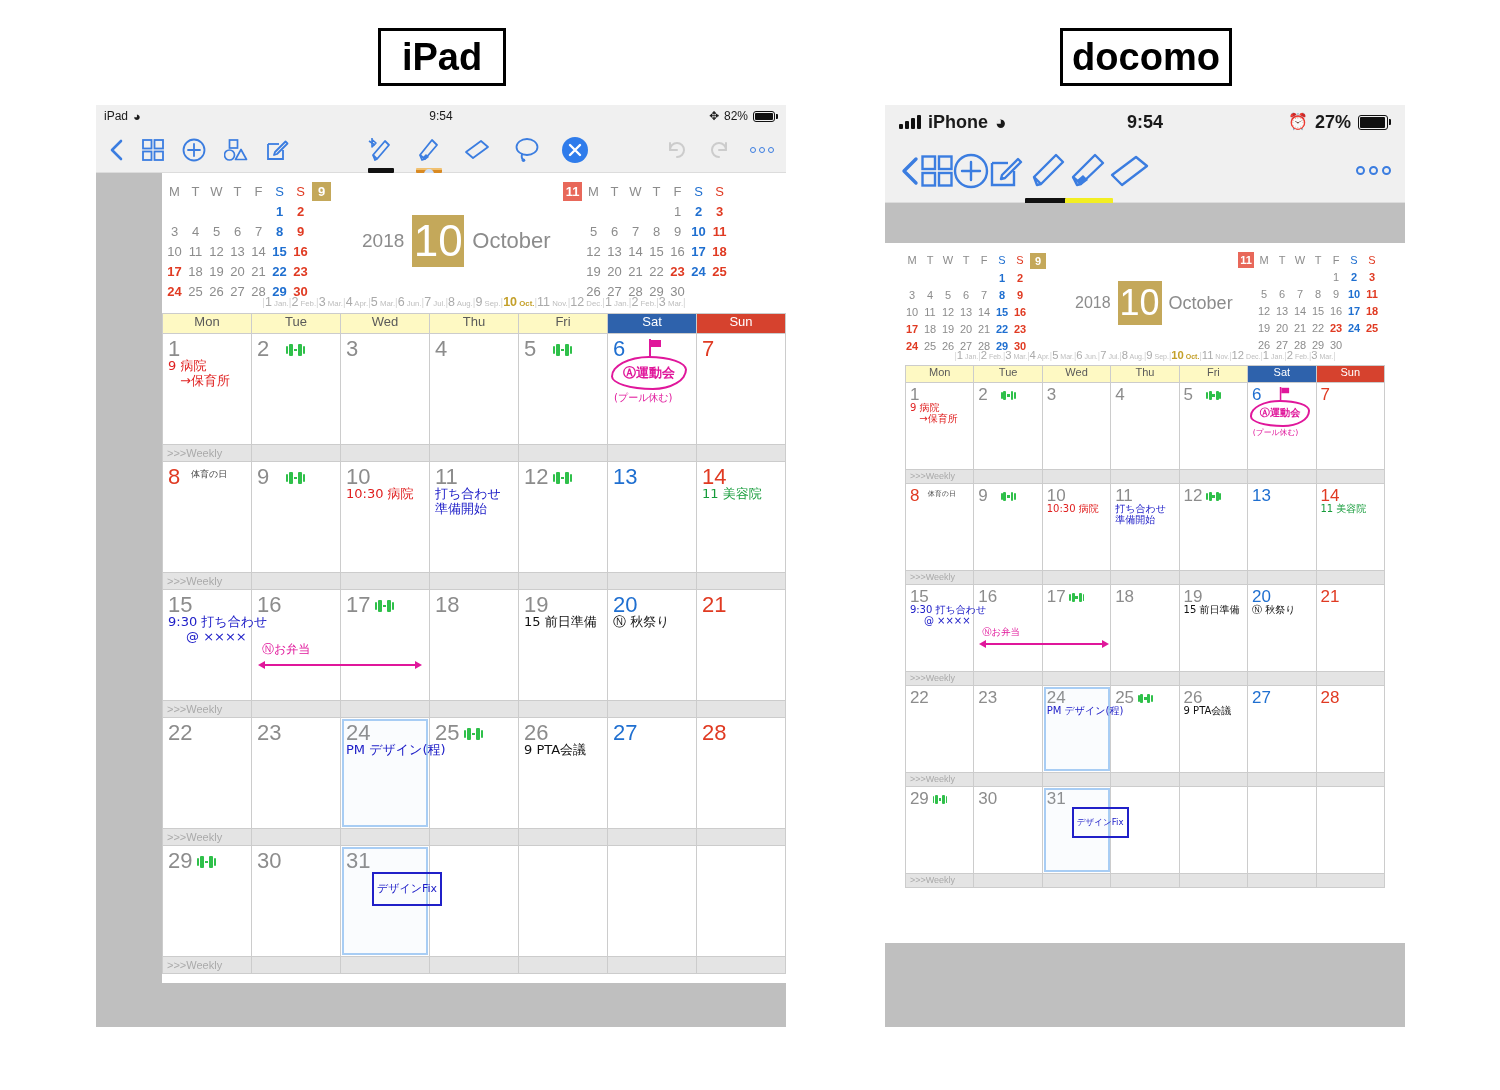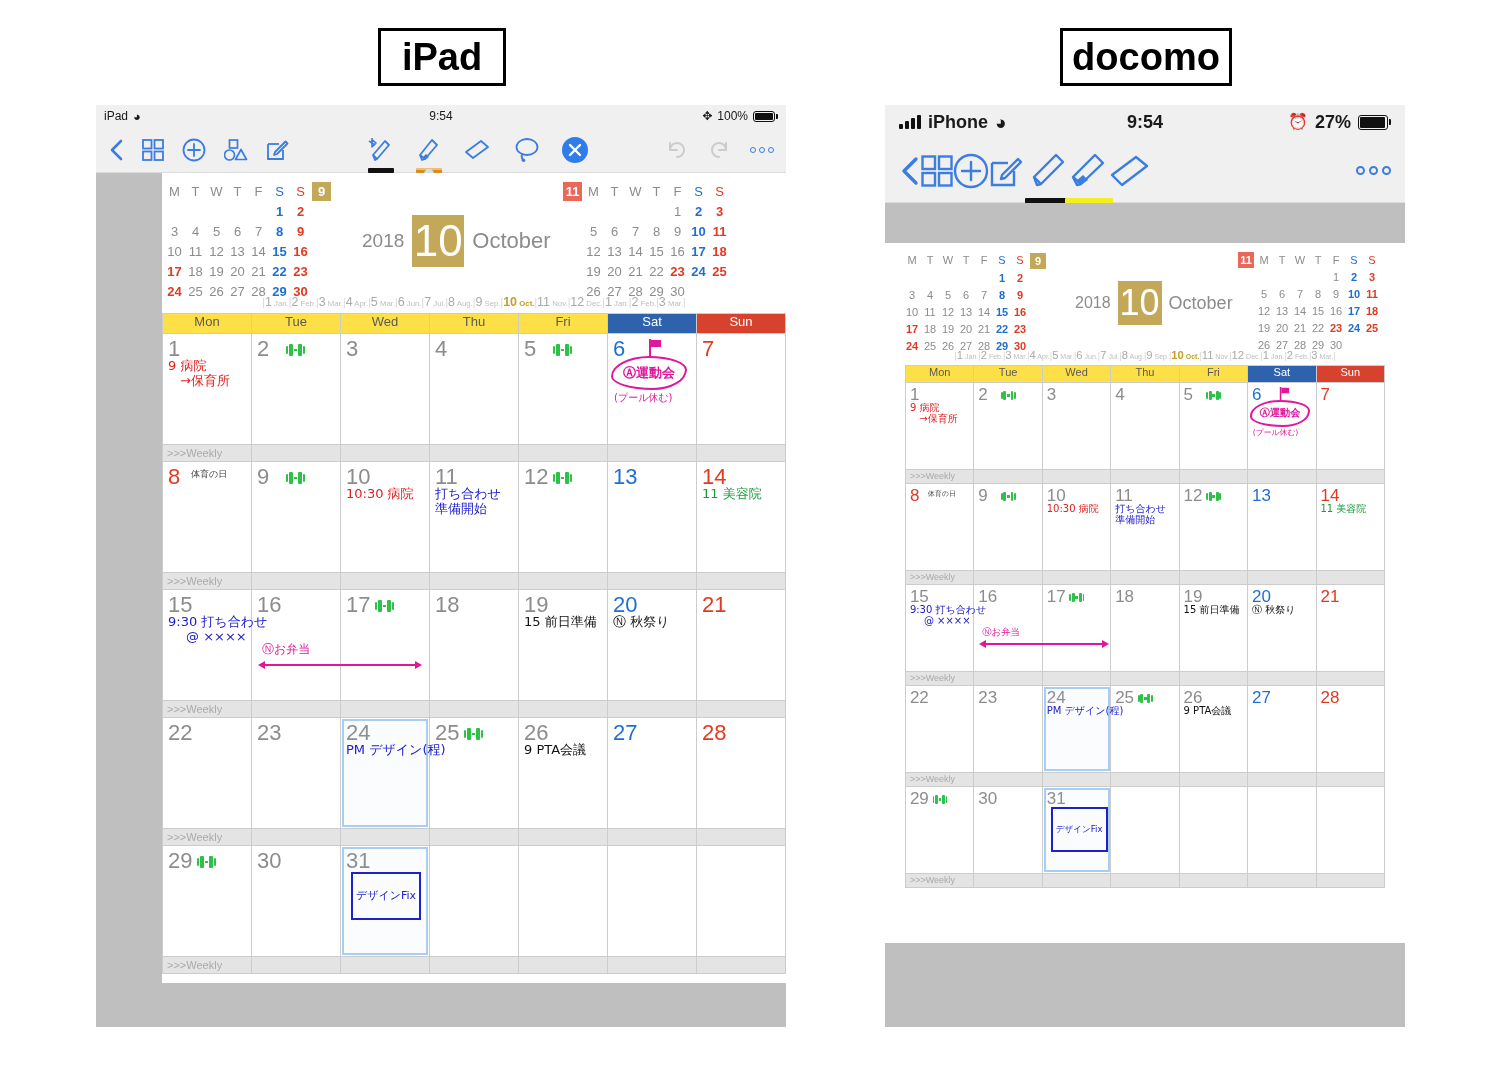--- a/index.html
+++ b/index.html
@@ -127,21 +127,21 @@
   .monthstrip { position: absolute; width: 100%; text-align: center; color:#bdbdbd; white-space: nowrap; }
   .monthstrip span.ms { display:inline-block; }
   .monthstrip .sep { color:#d5d5d5; }
   .monthstrip .mno { color:#aaaaaa; }
   .monthstrip .mnm { color:#bdbdbd; }
   .monthstrip .cur .mno, .monthstrip .cur .mnm { color:#c4a02a; font-weight:bold; }
 
   
   .cal { position:absolute; border:1px solid #cccccc; border-collapse:collapse; table-layout:fixed; background:#fff;}
   .cal th, .cal td { border:1px solid #cccccc; padding:0; vertical-align: top; }
-  .cal th { background:#fde047; color:#5a5a5a; font-weight: normal; text-align:center; }
+  .cal th { background:#fef9c3; color:#5a5a5a; font-weight: normal; text-align:center; }
   .cal th.sat { background:#2e62ac; color:#fff; }
   .cal th.sun { background:#d6422e; color:#fff; }
   .daycell { position: relative; width:100%; height:100%; }
   .dnum { color:#8c8c8c; font-weight:300; position:absolute; }
   .dnum.sat { color:#1f6fd0; }
   .dnum.sun { color:#e03a22; }
   .dnum.hol { color:#e03a22; }
   .holname { position:absolute; color:#444; }
   .weekly { background:#e4e4e4; color:#aaa; }
   .weekly .wlabel { padding-left:4px; }
@@ -158,21 +158,21 @@
   
   .hw { position:absolute; font-family:"DejaVu Sans", sans-serif; white-space:nowrap; line-height:1.25; }
   .hw.red   { color:#e02020; }
   .hw.blue  { color:#2020c8; }
   .hw.green { color:#169c3b; }
   .hw.pink  { color:#e0179b; }
   .hw.black { color:#111; }
 
   .cloud { position:absolute; border:2.5px solid #e0179b; border-radius:50% 50% 45% 55% / 60% 40% 60% 40%;
            display:flex; align-items:center; justify-content:center; color:#e0179b; }
-  .boxed { display:inline-block; border:2px solid #2020c8; color:#2020c8; padding:15px 3px; }
+  .boxed { display:inline-block; border:2px solid #2020c8; color:#2020c8; padding:8px 3px;margin-left:21px; }
 
   .arrow-line { position:absolute; height:2px; background:#e0179b; }
   .arrow-head { position:absolute; width:0; height:0; }
   .ah-right { border-left:7px solid #e0179b; border-top:4px solid transparent; border-bottom:4px solid transparent; }
   .ah-left  { border-right:7px solid #e0179b; border-top:4px solid transparent; border-bottom:4px solid transparent; }
 
   .selbox { position:absolute; border:2px solid #a8cdf4; background:rgba(168,205,244,0.06); }
 </style>
 </head>
 <body>
@@ -185,21 +185,21 @@
   <div class="device" id="ipad-device">
 
     <div class="statusbar">
       <div class="sb-left">
         <span>iPad</span>
         <span class="wifi-glyph">◕</span>
       </div>
       <div class="sb-center">9:54</div>
       <div class="sb-right">
         <span class="bt-glyph">✥</span>
-        <span>100%</span>
+        <span>82%</span>
         <span class="battery">
           <span class="body">
               <span class="fill" style="right:1px;"></span>
             </span>
             <span class="cap"></span>
         </span>
       </div>
     </div>
 
     <div class="toolbar">

